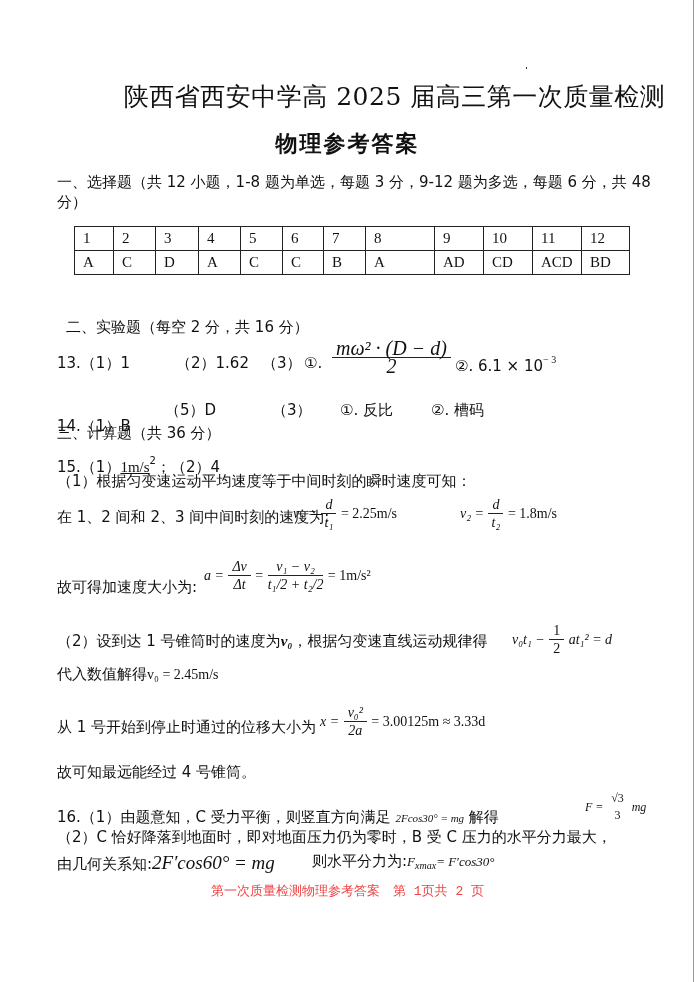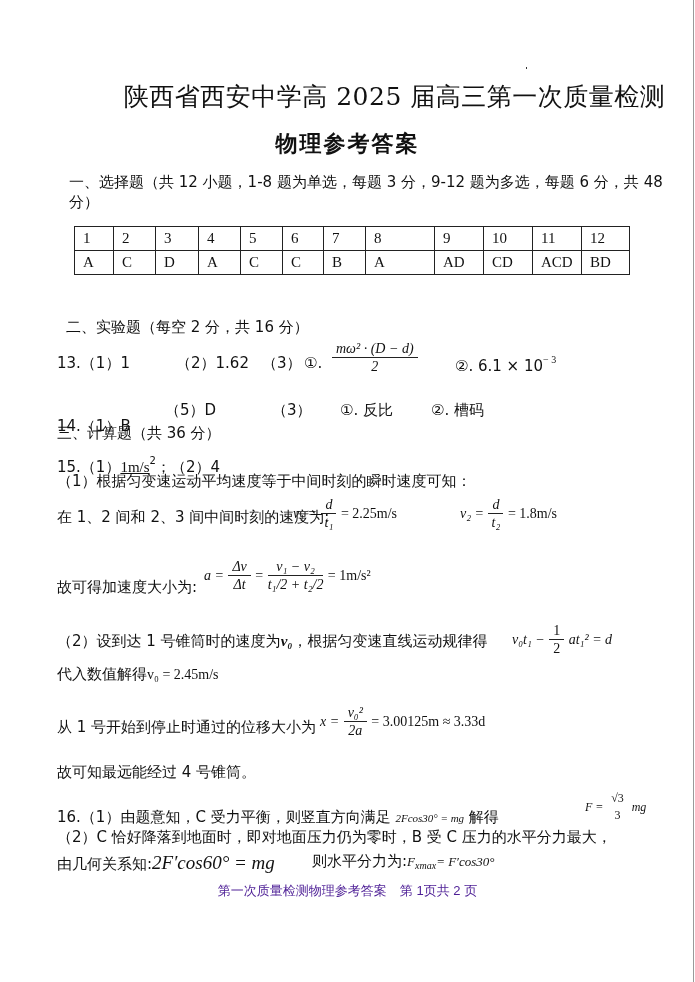--- a/index.html
+++ b/index.html
@@ -7,38 +7,38 @@
     width: 695px; height: 982px; position: relative; overflow: hidden;
     font-family: "DejaVu Serif", "Liberation Serif", serif;
     color: #111;
   }
   .edge { position: absolute; left: 693px; top: 0; width: 1px; height: 982px; background: #9a9a9a; }
   .dot { position: absolute; left: 526px; top: 67px; width: 1px; height: 2px; background: #333; }
   .abs { position: absolute; white-space: nowrap; }
   .title { left: 0; width: 695px; top: 80px; text-align: center; font-size: 25px; letter-spacing: 0.5px; font-family: "DejaVu Serif", serif; padding-left: 47px; }
   .subtitle { left: 0; width: 695px; top: 129px; text-align: center; font-size: 22px; font-weight: bold; letter-spacing: 2px; }
   .txt { font-size: 15px; font-family: "DejaVu Sans", "Liberation Sans", sans-serif; }
-  .sec1 { left: 57px; top: 172px; width: 600px; white-space: normal; line-height: 20px; margin-left: 12px; }
+  .sec1 { left: 57px; top: 172px; width: 600px; white-space: normal; line-height: 20px; }
 
   table.answers {
     position: absolute; left: 74px; top: 226px; border-collapse: collapse;
     font-family: "Liberation Serif", serif; font-size: 15px;
   }
   table.answers td {
     border: 1px solid #222; height: 23px; padding: 0 0 0 8px; vertical-align: middle;
   }
 
   .frac { display: inline-block; vertical-align: middle; text-align: center; font-family: "Liberation Serif", serif; font-style: italic; }
   .frac .num { display: block; border-bottom: 1px solid #222; padding: 0 4px; line-height: 17px; }
   .frac .den { display: block; line-height: 17px; }
   .mathi { font-family: "Liberation Serif", serif; font-style: italic; }
   .mathr { font-family: "Liberation Serif", serif; }
   sup.s { font-size: 10px; vertical-align: 8px; }
   sub.s { font-size: 10px; vertical-align: -3px; }
-  .footer { left: 0; width: 695px; top: 882px; text-align: center; font-size: 13px; font-family: Liberation Sans, sans-serif; color: #4c1d95; }
+  .footer { left: 0; width: 695px; top: 882px; text-align: center; font-size: 13px; font-family: Liberation Mono, monospace; color: #ef4444; }
 </style>
 </head>
 <body>
 
 <div class="edge"></div>
 <div class="dot"></div>
 
 <div class="abs title">陕西省西安中学高 2025 届高三第一次质量检测</div>
 <div class="abs subtitle">物理参考答案</div>
 
@@ -77,21 +77,21 @@
 </tbody>
   </table>
 
 <div class="abs txt" style="left:66px; top:318px;">二、实验题（每空 2 分，共 16 分）</div>
 
 <div class="abs txt" style="left:57px; top:354px;">13.（1）1</div>
 <div class="abs txt" style="left:176px; top:354px;">（2）1.62</div>
 <div class="abs txt" style="left:262px; top:354px;">（3）</div>
 <div class="abs txt" style="left:304px; top:354px;">①.</div>
 <div class="abs" style="left:332px; top:340px;">
-  <span class="frac" style="font-size:14px;">
+  <span class="frac" style="font-size:20px;">
     <span class="num">mω² · (D − d)</span>
     <span class="den mathr">2</span>
   </span>
 </div>
 <div class="abs txt" style="left:455px; top:354px;">
   <span>②. 6.1 × 10</span><sup class="s mathr">− 3</sup>
 </div>
 
 <div class="abs txt" style="left:57px; top:401px;margin-top:16px;">14.（1）B</div>
 <div class="abs txt" style="left:165px; top:401px;">（5）D</div>

